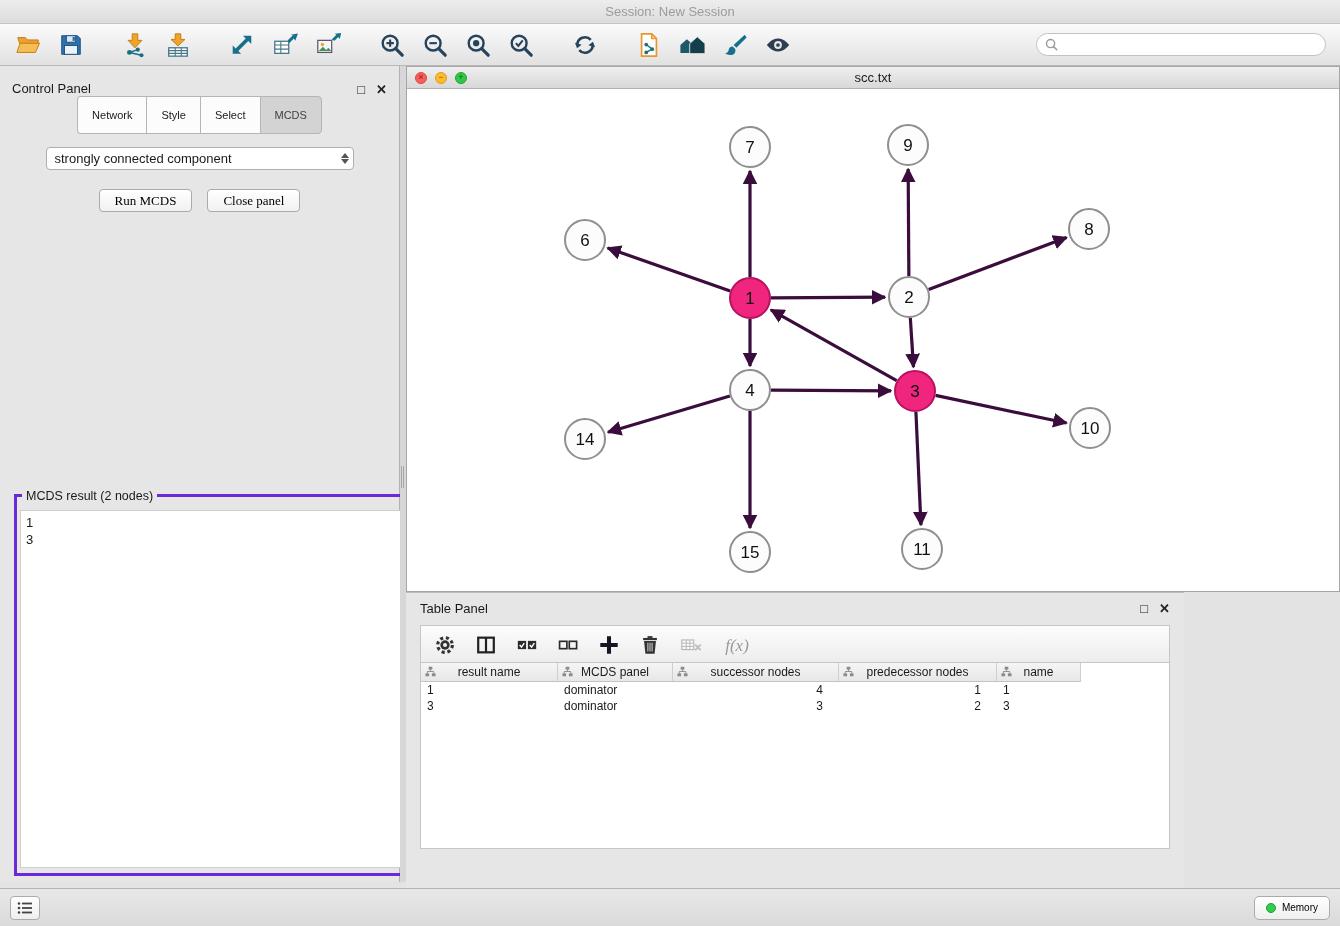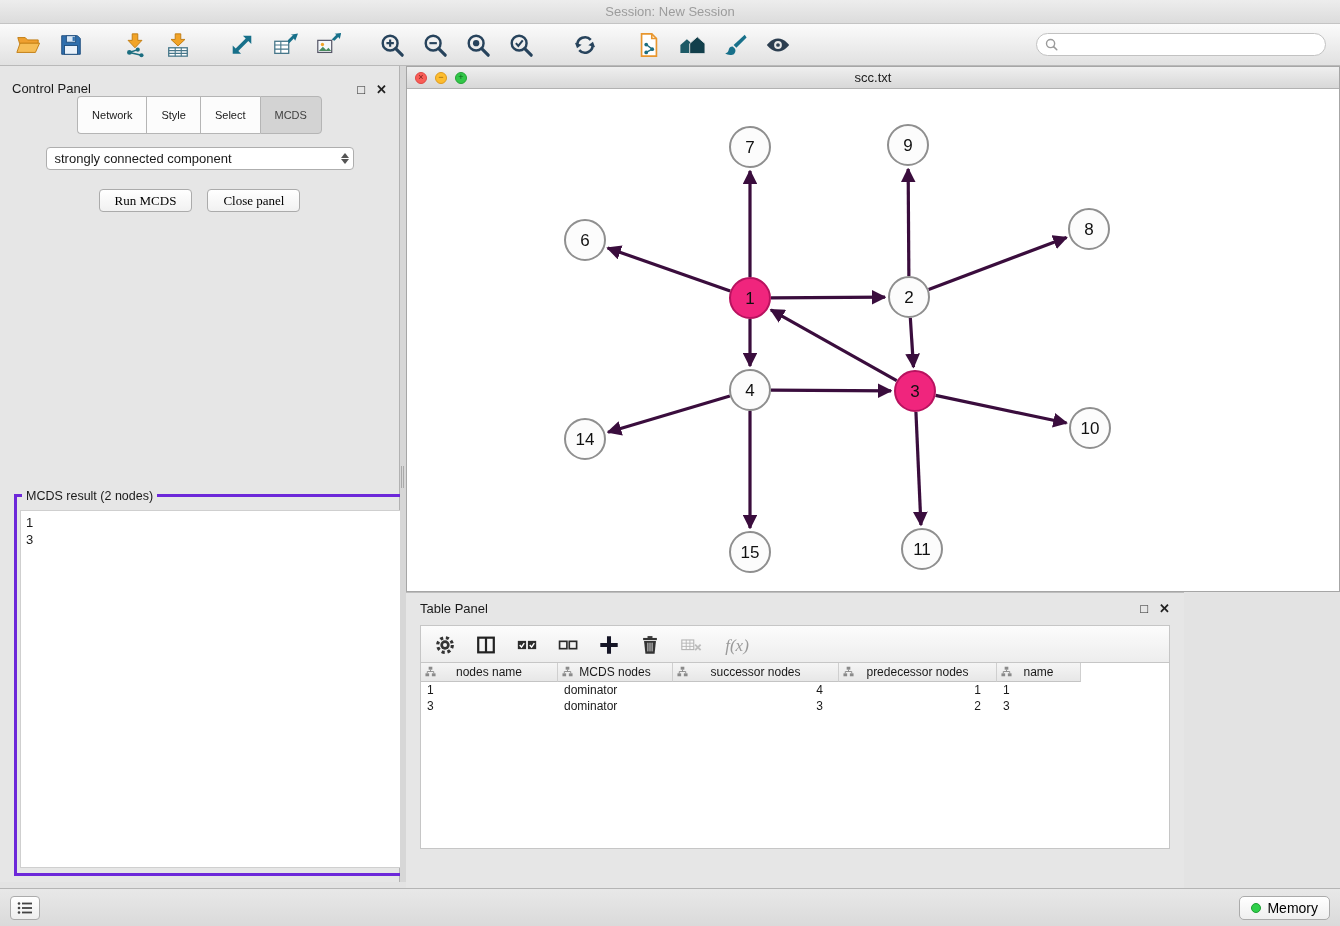--- a/index.html
+++ b/index.html
@@ -66,21 +66,21 @@
   .td{padding:1px 6px;overflow:hidden;white-space:nowrap}
   .td.ra{padding-right:16px}
   .tp-tabs{position:absolute;left:0;right:0;bottom:8px;display:flex;justify-content:center}
   .tp-tab{font-size:13px;padding:3px 13px;background:#fcfcfc;border:1px solid #b5b5b5;border-right:none;cursor:pointer}
   .tp-tab:first-child{border-radius:4px 0 0 4px}
   .tp-tab:last-child{border-right:1px solid #b5b5b5;border-radius:0 4px 4px 0}
   .tp-tab.active{background:#d3d3d3;color:#9a9a9a}
 
   
   .statusbar{position:absolute;left:0;right:0;bottom:0;height:38px;background:linear-gradient(#e8e8e8,#dadada);border-top:1px solid #b5b5b5;display:flex;align-items:center;padding:0 10px}
-  .sb-btn{height:24px;border:1px solid #ababab;border-radius:4px;background:linear-gradient(#ffffff,#efefef);display:flex;align-items:center;justify-content:center;gap:6px;padding:0 6px;font-size:14px;cursor:pointer}
+  .sb-btn{height:24px;border:1px solid #ababab;border-radius:4px;background:linear-gradient(#ffffff,#efefef);display:flex;align-items:center;justify-content:center;gap:6px;padding:0 6px;font-size:10px;cursor:pointer}
   .memory-btn{margin-left:auto;padding:0 11px;border-radius:5px}
   .mem-dot{width:10px;height:10px;border-radius:50%;background:#2fcf4a;border:1px solid #1d9e33}
 </style>
 </head>
 <body>
 
 <div class="titlebar">
   <span>Session: New Session</span>
 </div>
 
@@ -414,32 +414,32 @@
     <div class="thead" id="thead">
         <div class="th" style="width: 137px;">
           <span class="th-icon">
             <svg width="11" height="11" viewBox="0 0 12 12">
               <rect x="4" y="0.8" width="4" height="3.2" fill="#8a8a8a"></rect>
               <rect x="0.5" y="8" width="4" height="3.2" fill="#8a8a8a"></rect>
               <rect x="7.5" y="8" width="4" height="3.2" fill="#8a8a8a"></rect>
               <path d="M6 4v2M2.5 8V6h7v2" stroke="#8a8a8a" fill="none"></path>
             </svg>
           </span>
-          <span class="th-label">nodes name</span>
+          <span class="th-label">result name</span>
         </div>
         <div class="th" style="width: 115px;">
           <span class="th-icon">
             <svg width="11" height="11" viewBox="0 0 12 12">
               <rect x="4" y="0.8" width="4" height="3.2" fill="#8a8a8a"></rect>
               <rect x="0.5" y="8" width="4" height="3.2" fill="#8a8a8a"></rect>
               <rect x="7.5" y="8" width="4" height="3.2" fill="#8a8a8a"></rect>
               <path d="M6 4v2M2.5 8V6h7v2" stroke="#8a8a8a" fill="none"></path>
             </svg>
           </span>
-          <span class="th-label">MCDS nodes</span>
+          <span class="th-label">MCDS panel</span>
         </div>
         <div class="th" style="width: 166px;">
           <span class="th-icon">
             <svg width="11" height="11" viewBox="0 0 12 12">
               <rect x="4" y="0.8" width="4" height="3.2" fill="#8a8a8a"></rect>
               <rect x="0.5" y="8" width="4" height="3.2" fill="#8a8a8a"></rect>
               <rect x="7.5" y="8" width="4" height="3.2" fill="#8a8a8a"></rect>
               <path d="M6 4v2M2.5 8V6h7v2" stroke="#8a8a8a" fill="none"></path>
             </svg>
           </span>

